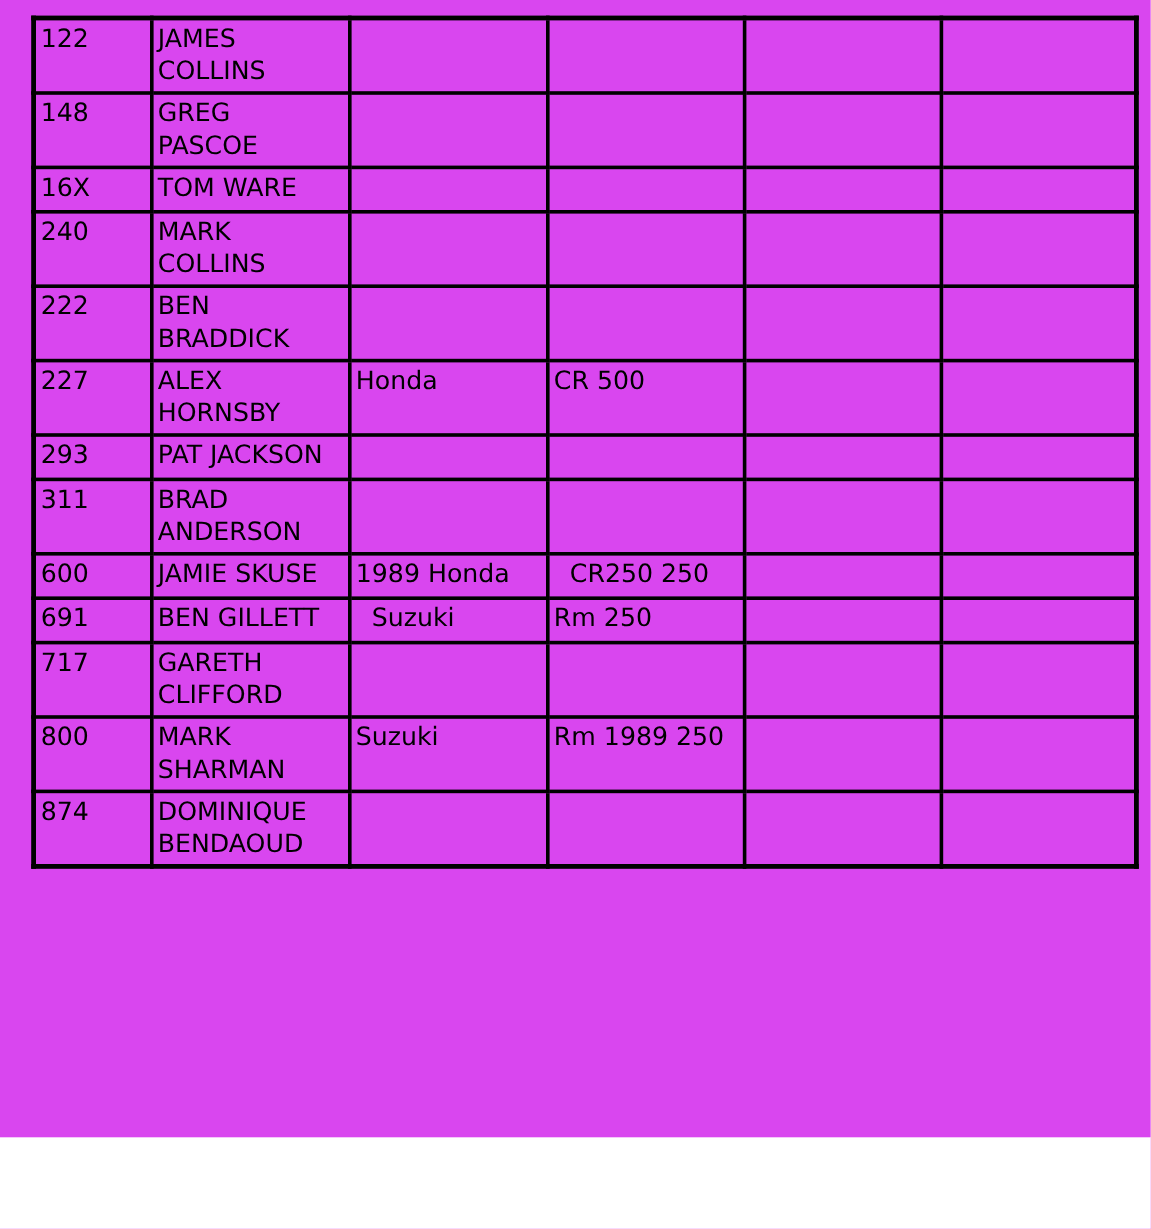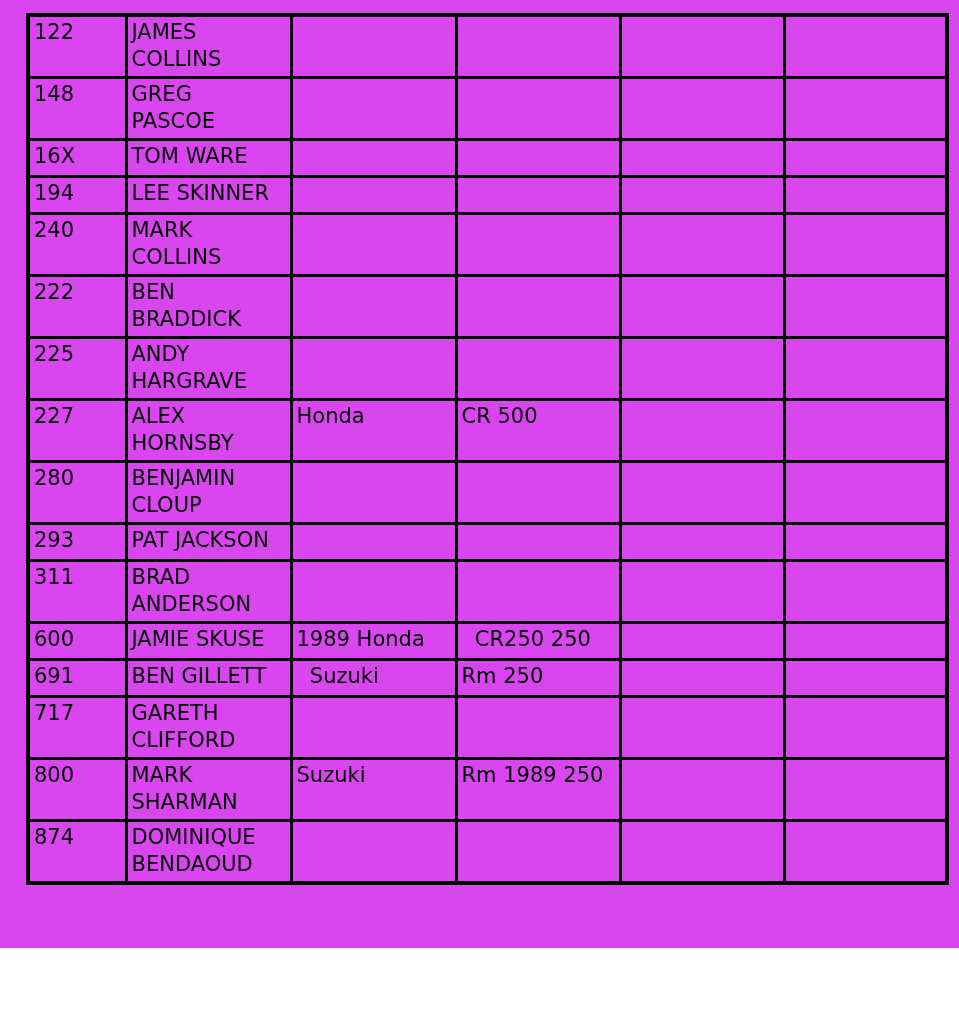--- a/index.html
+++ b/index.html
@@ -77,69 +77,43 @@
         </tr>
         <tr>
           <td>16X</td>
           <td>TOM WARE</td>
           <td></td>
           <td></td>
           <td></td>
           <td></td>
         </tr>
         <tr>
-          <td>194</td>
-          <td>LEE SKINNER</td>
-          <td></td>
-          <td></td>
-          <td></td>
-          <td></td>
-        </tr>
-        <tr>
           <td>240</td>
           <td>MARK
 COLLINS</td>
           <td></td>
           <td></td>
           <td></td>
           <td></td>
         </tr>
         <tr>
           <td>222</td>
           <td>BEN
 BRADDICK</td>
           <td></td>
           <td></td>
           <td></td>
           <td></td>
         </tr>
         <tr>
-          <td>225</td>
-          <td>ANDY
-HARGRAVE</td>
-          <td></td>
-          <td></td>
-          <td></td>
-          <td></td>
-        </tr>
-        <tr>
           <td>227</td>
           <td>ALEX
 HORNSBY</td>
           <td>Honda</td>
           <td>CR 500</td>
-          <td></td>
-          <td></td>
-        </tr>
-        <tr>
-          <td>280</td>
-          <td>BENJAMIN
-CLOUP</td>
-          <td></td>
-          <td></td>
           <td></td>
           <td></td>
         </tr>
         <tr>
           <td>293</td>
           <td>PAT JACKSON</td>
           <td></td>
           <td></td>
           <td></td>
           <td></td>

